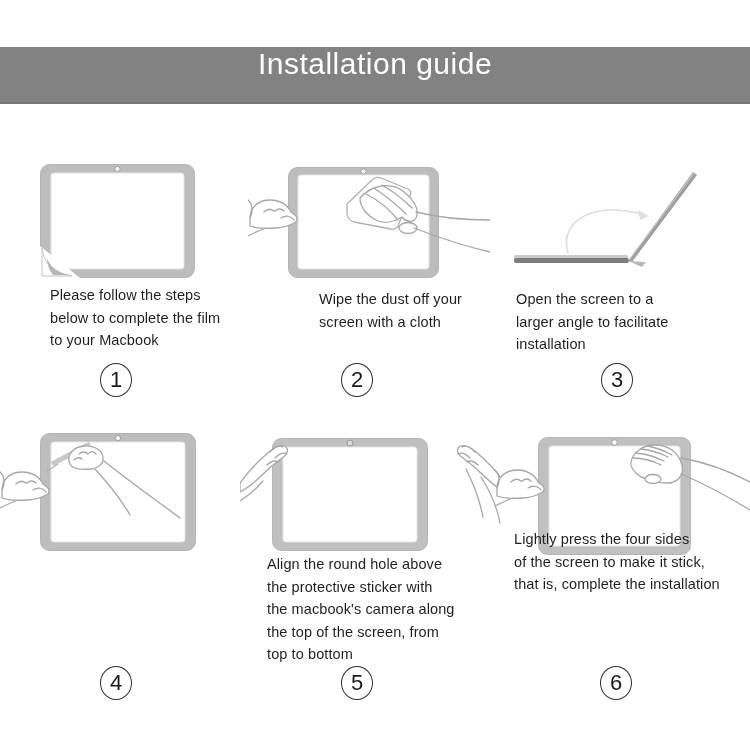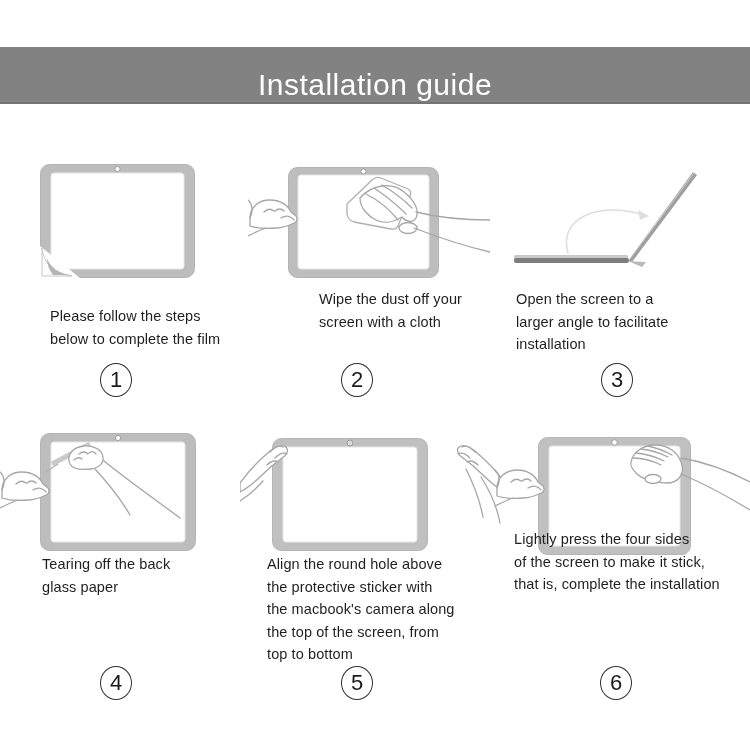--- a/index.html
+++ b/index.html
@@ -1,33 +1,33 @@
 <!DOCTYPE html>
 <html><head>
 <meta charset="utf-8">
 <style>
   html,body{margin:0;padding:0;background:#fff;}
   body{font-family:"Liberation Sans","DejaVu Sans",sans-serif;}
   #page{position:relative;width:750px;height:750px;background:#ffffff;overflow:hidden;}
 
   .banner{position:absolute;left:0;top:47px;width:750px;height:55px;background:#828282;
-          border-bottom:2px solid #747474;display:flex;align-items:flex-end;justify-content:center;}
+          border-bottom:2px solid #747474;display:flex;align-items:flex-start;justify-content:center;}
   .banner-title{color:#ffffff;font-size:30px;font-weight:400;letter-spacing:.5px;}
 
   .illus{position:absolute;}
   .s1-illus{left:40px;top:164px;}
   .s2-illus{left:248px;top:160px;}
   .s3-illus{left:500px;top:160px;}
   .s4-illus{left:0px;top:420px;}
   .s5-illus{left:240px;top:425px;}
   .s6-illus{left:493px;top:422px;}
 
   .caption{position:absolute;color:#1f1f1f;font-size:14.5px;line-height:22.5px;letter-spacing:.1px;}
   .caption .cl{white-space:nowrap;}
-  .s1-cap{left:50px;top:305px;}
+  .s1-cap{left:50px;top:284px;}
   .s2-cap{left:287px;top:288px;margin-left:32px;}
   .s3-cap{left:516px;top:288px;}
   .s4-cap{left:42px;top:553px;}
   .s5-cap{left:267px;top:553px;}
   .s6-cap{left:514px;top:528px;}
 
   .badge{position:absolute;width:30px;height:32px;border:1.6px solid #2e2e2e;border-radius:50%;
          display:flex;align-items:center;justify-content:center;
          font-size:22px;color:#1a1a1a;background:#fff;}
   .s1-b{left:100px;top:363px;}
@@ -137,33 +137,30 @@
       <path class="laf" d="M138,40 C140,30 150,23 162,23 C176,23 186,31 189,43 C191,53 185,61 174,61 C162,61 149,57 143,51 C139,47 137,44 138,40 Z"></path>
       <path class="la" d="M140,36 C150,36 160,39 168,43 M143,31 C153,32 163,35 171,39 M148,27 C158,28 167,31 175,35 M155,24 C164,26 172,29 179,33"></path>
       <ellipse class="laf" cx="160" cy="57" rx="8" ry="4.5"></ellipse>
       <path class="la" d="M188,36 C212,40 234,48 257,60 M188,52 C212,62 234,74 257,88"></path>
     </g>
   </svg>
 
   <div class="caption s1-cap">
     <div class="cl">Please follow the steps</div>
     <div class="cl">below to complete the film</div>
+    <div class="cl">to your Macbook</div>
   </div>
   <div class="caption s2-cap">
     <div class="cl">Wipe the dust off your</div>
     <div class="cl">screen with a cloth</div>
   </div>
   <div class="caption s3-cap">
     <div class="cl">Open the screen to a</div>
     <div class="cl">larger angle to facilitate</div>
     <div class="cl">installation</div>
-  </div>
-  <div class="caption s4-cap">
-    <div class="cl">Tearing off the back</div>
-    <div class="cl">glass paper</div>
   </div>
   <div class="caption s5-cap">
     <div class="cl">Align the round hole above</div>
     <div class="cl">the protective sticker with</div>
     <div class="cl">the macbook's camera along</div>
     <div class="cl">the top of the screen, from</div>
     <div class="cl">top to bottom</div>
   </div>
   <div class="caption s6-cap">
     <div class="cl">Lightly press the four sides</div>

